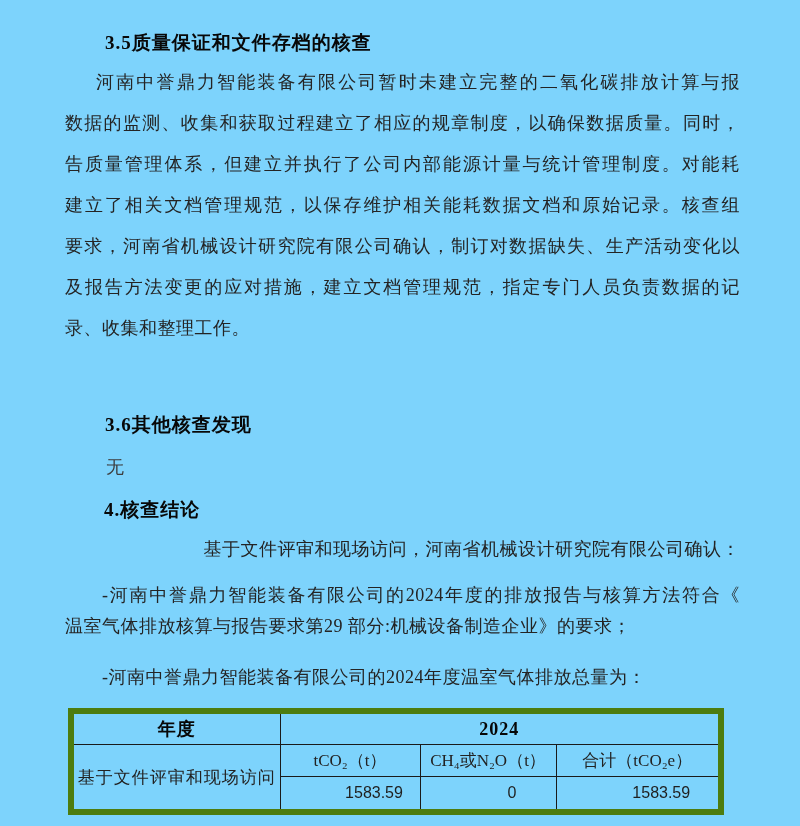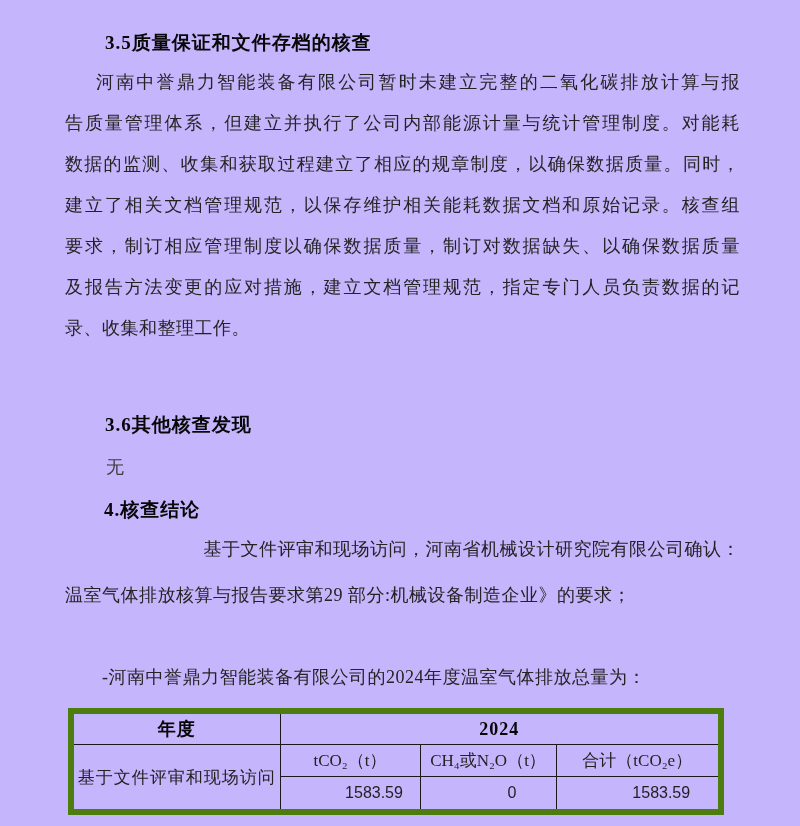--- a/index.html
+++ b/index.html
@@ -1,20 +1,20 @@
 <!DOCTYPE html>
 <html><head>
 <meta charset="utf-8">
 <style>
   html, body { margin: 0; padding: 0; background: #ffffff; }
   .page {
     position: relative;
     width: 800px;
     height: 826px;
-    background: #c4b5fd;
+    background: #7dd3fc;
     font-family: "Liberation Serif", "DejaVu Serif", serif;
     color: #1c1c1c;
     overflow: hidden;
   }
   .heading {
     position: absolute;
     font-weight: bold;
     font-size: 19px;
     color: #080808;
     letter-spacing: 1px;
@@ -76,37 +76,38 @@
 </style>
 </head>
 <body>
 
 <div class="page">
 
   <div id="h35" class="heading">3.5质量保证和文件存档的核查</div>
 
   <div id="para35" class="para">
     <div class="jline firstline">河南中誉鼎力智能装备有限公司暂时未建立完整的二氧化碳排放计算与报</div>
+    <div class="jline">数据的监测、收集和获取过程建立了相应的规章制度，以确保数据质量。同时，</div>
     <div class="jline">告质量管理体系，但建立并执行了公司内部能源计量与统计管理制度。对能耗</div>
-    <div class="jline">数据的监测、收集和获取过程建立了相应的规章制度，以确保数据质量。同时，</div>
     <div class="jline">建立了相关文档管理规范，以保存维护相关能耗数据文档和原始记录。核查组</div>
-    <div class="jline">要求，制订相应管理制度以确保数据质量，制订对数据缺失、以确保数据质量</div>
+    <div class="jline">要求，河南省机械设计研究院有限公司确认，制订对数据缺失、生产活动变化以</div>
     <div class="jline">及报告方法变更的应对措施，建立文档管理规范，指定专门人员负责数据的记</div>
     <div>录、收集和整理工作。</div>
   </div>
 
   <div id="h36" class="heading">3.6其他核查发现</div>
 
   <div id="nonefound">无</div>
 
   <div id="h4" class="heading">4.核查结论</div>
 
   <div id="intro4" class="para">基于文件评审和现场访问，河南省机械设计研究院有限公司确认：</div>
 
   <div id="finding1" class="para">
+    <div class="jline dashline">-河南中誉鼎力智能装备有限公司的2024年度的排放报告与核算方法符合《</div>
     <div>温室气体排放核算与报告要求第29 部分:机械设备制造企业》的要求；</div>
   </div>
 
   <div id="finding2" class="para">-河南中誉鼎力智能装备有限公司的2024年度温室气体排放总量为：</div>
 
   <table class="emis">
     <colgroup>
       <col style="width:209px">
       <col style="width:140px">
       <col style="width:136px">

